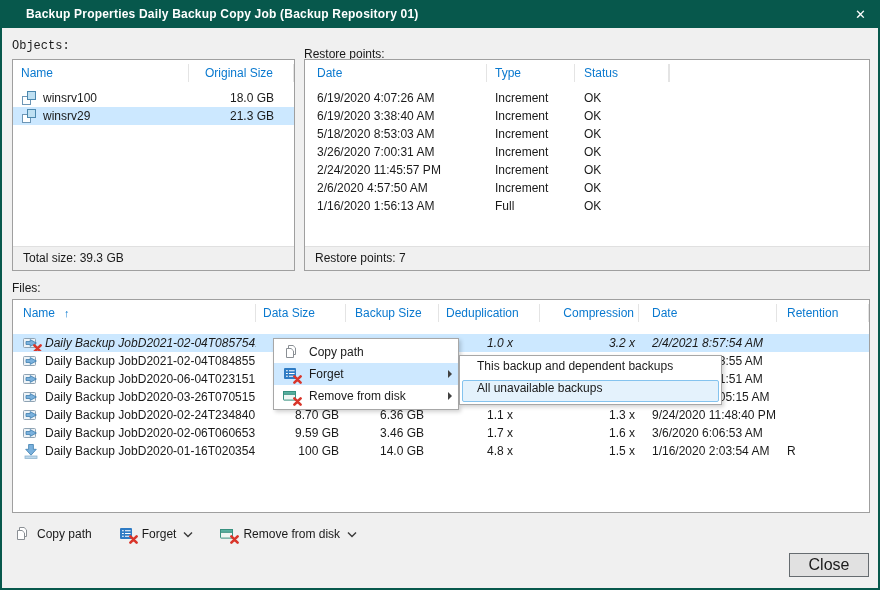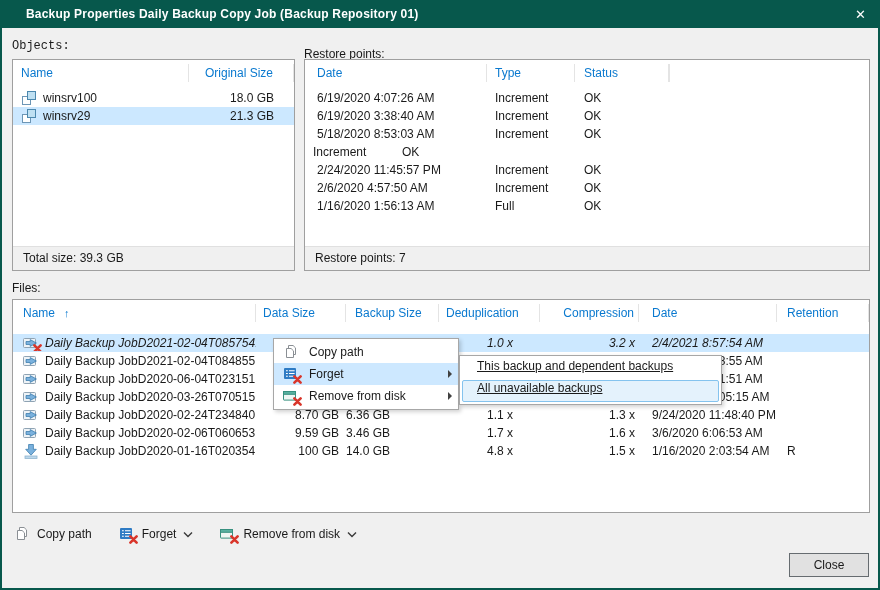--- a/index.html
+++ b/index.html
@@ -48,21 +48,21 @@
 
   
   .rc-date{ flex:0 0 182px; padding-left:12px; }
   .rc-type{ flex:0 0 88px; padding-left:8px; }
   .rc-status{ flex:0 0 94px; padding-left:9px; }
 
   
   .fc-name{ flex:0 0 243px; padding-left:10px; display:flex; align-items:center; gap:6px; overflow:hidden; }
   .fc-name .txt{ overflow:hidden; white-space:nowrap; }
   .fc-data{ flex:0 0 90px; text-align:right; padding-right:7px; }
-  .fc-backup{ flex:0 0 93px; padding-right:15px; }
+  .fc-backup{ flex:0 0 93px; text-align:right; padding-right:15px; }
   .fc-dedup{ flex:0 0 101px; text-align:right; padding-right:27px; }
   .fc-comp{ flex:0 0 99px; text-align:right; padding-right:4px; }
   .fc-date{ flex:0 0 138px; padding-left:13px; }
   .fc-ret{ flex:1 1 auto; padding-left:10px; }
   .sort-arrow{ color:var(--header_text,#0a79cf); margin-left:3px; font-size:11px; }
 
   
   .icn{ position:relative; width:16px; height:16px; flex:0 0 16px; display:inline-block; }
   .icn svg{ display:block; width:16px; height:16px; }
   .badge-x{ position:absolute; right:-3px; bottom:-2px; width:9px; height:9px; }
@@ -75,32 +75,32 @@
   }
   .menu-item{ display:flex; align-items:center; height:22px; padding:0 6px 0 9px; cursor:default; }
   .menu-item.hl{ background:var(--menu_highlight,#cde8ff); }
   .menu-item .mlabel{ margin-left:10px; }
   .menu-item .arrow{ margin-left:auto; width:0; height:0; border-left:4px solid #404040; border-top:4px solid transparent; border-bottom:4px solid transparent; }
 
   .submenu{
     position:absolute; left:457px; top:355px; width:263px; background:#fff;
     border:1px solid #a7a7a7; padding:2px; z-index:31; box-shadow:2px 2px 4px rgba(0,0,0,.18);
   }
-  .submenu-item{ display:flex; align-items:center; height:22px; padding:0 8px 6px 14px; border:1px solid transparent; cursor:default;text-decoration:underline; }
+  .submenu-item{ display:flex; align-items:center; height:22px; padding:0 8px 6px 14px; border:1px solid transparent; cursor:default; }
   .submenu-item.hl{ background:var(--submenu_highlight_bg,#e4f2fc); border:1px solid var(--submenu_highlight_border,#84c3ee); border-radius:2px; }
 
   
   .toolbar{ position:absolute; left:12px; top:522px; height:24px; display:flex; align-items:center; }
   .tbtn{ display:flex; align-items:center; gap:7px; margin-right:27px; cursor:pointer; }
   .tbtn .chev svg{ display:block; }
 
   
   .close-btn{
     position:absolute; left:787px; top:553px; width:80px; height:24px;
-    background:#e1e1e1; border:1px solid #666c70; font-family:inherit; font-size:12px;
+    background:#e1e1e1; border:1px solid #666c70; font-family:inherit; font-size:16px;
     color:#1a1a1a; cursor:pointer;
   }
 </style>
 </head>
 <body>
 
 <svg width="0" height="0" style="position:absolute">
   <defs>
     <g id="ic-vm">
       <rect x="1.5" y="6.5" width="8" height="8" fill="#ffffff" stroke="#6d96b5"></rect>
@@ -195,20 +195,21 @@
         <span class="rc-date">6/19/2020 3:38:40 AM</span>
         <span class="rc-type">Increment</span>
         <span class="rc-status">OK</span>
       </div>
       <div class="lv-row">
         <span class="rc-date">5/18/2020 8:53:03 AM</span>
         <span class="rc-type">Increment</span>
         <span class="rc-status">OK</span>
       </div>
       <div class="lv-row">
+        <span class="rc-date">3/26/2020 7:00:31 AM</span>
         <span class="rc-type">Increment</span>
         <span class="rc-status">OK</span>
       </div>
       <div class="lv-row">
         <span class="rc-date">2/24/2020 11:45:57 PM</span>
         <span class="rc-type">Increment</span>
         <span class="rc-status">OK</span>
       </div>
       <div class="lv-row">
         <span class="rc-date">2/6/2020 4:57:50 AM</span>

